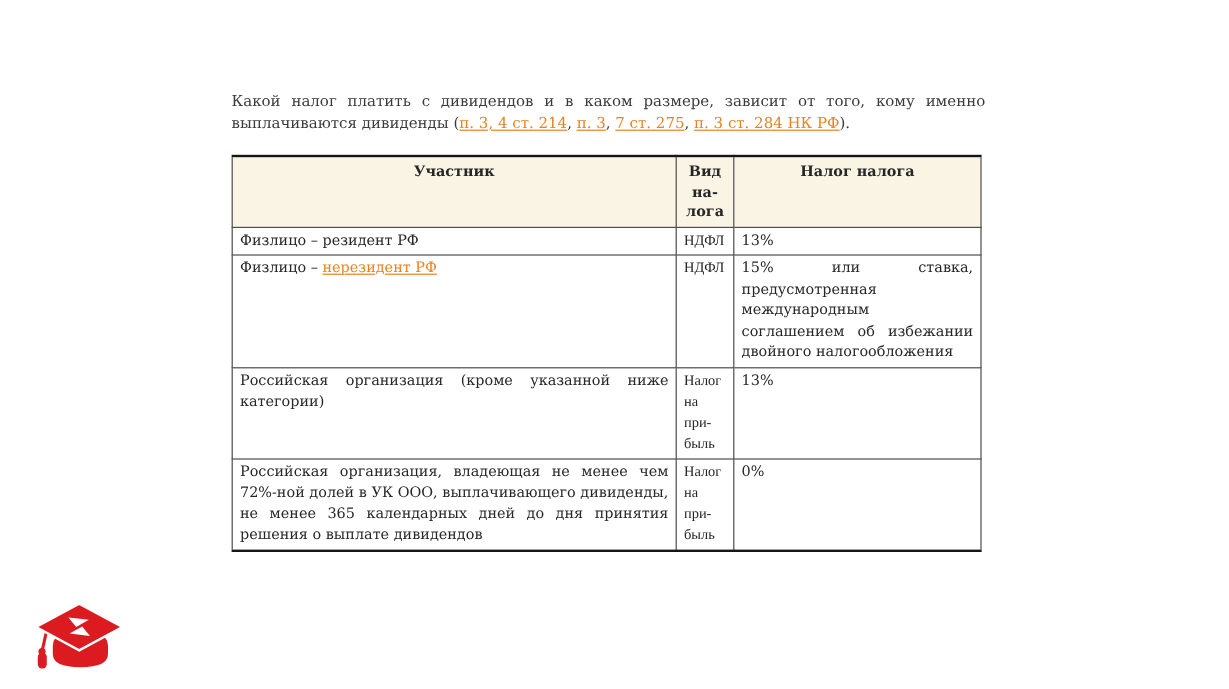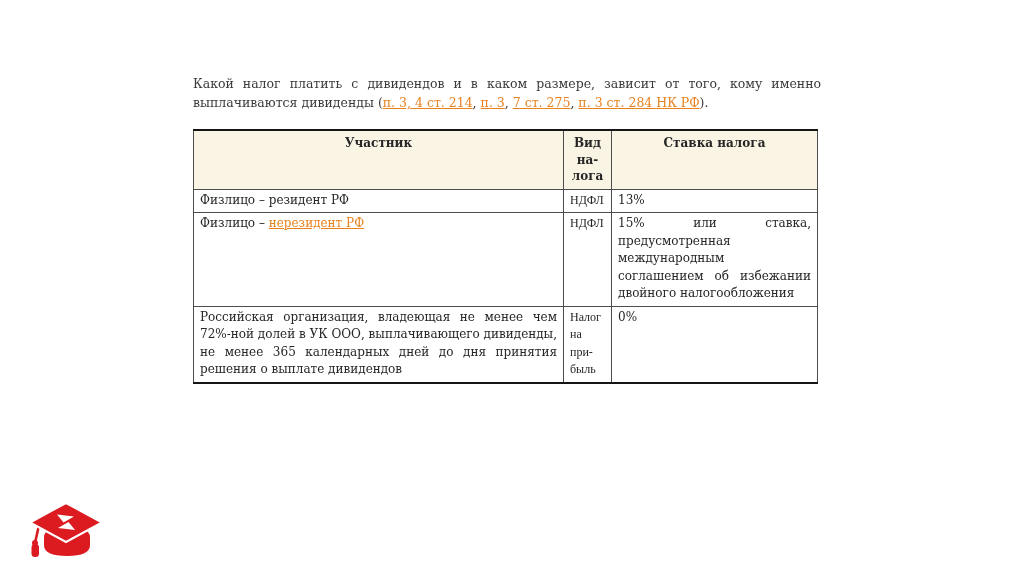--- a/index.html
+++ b/index.html
@@ -80,33 +80,38 @@
   <table class="tax-table">
     <colgroup>
       <col style="width:370px">
       <col style="width:48px">
       <col style="width:206px">
     </colgroup>
     <thead>
       <tr>
         <th>Участник</th>
         <th>Вид на­лога</th>
-        <th>Ставка налога</th>
+        <th>Налог налога</th>
       </tr>
     </thead>
     <tbody>
         <tr>
           <td class="participant">Физлицо – резидент РФ</td>
           <td class="tax-type">НДФЛ</td>
           <td class="rate">13%</td>
         </tr>
         <tr>
           <td class="participant">Физлицо – <a class="law-link">нерезидент РФ</a></td>
           <td class="tax-type">НДФЛ</td>
           <td class="rate">15% или ставка, предусмотренная международным соглашением об избежании двойного налогообло­жения</td>
+        </tr>
+        <tr>
+          <td class="participant">Российская организация (кроме указанной ниже категории)</td>
+          <td class="tax-type">Налог на при­быль</td>
+          <td class="rate">13%</td>
         </tr>
         <tr>
           <td class="participant">Российская организация, владеющая не менее чем 72%-ной долей в УК ООО, выплачивающего дивиденды, не менее 365 календарных дней до дня принятия решения о выплате ди­видендов</td>
           <td class="tax-type">Налог на при­быль</td>
           <td class="rate">0%</td>
         </tr>
       </tbody>
   </table>
 
   <svg class="logo" viewBox="0 0 78 64" xmlns="http://www.w3.org/2000/svg">

